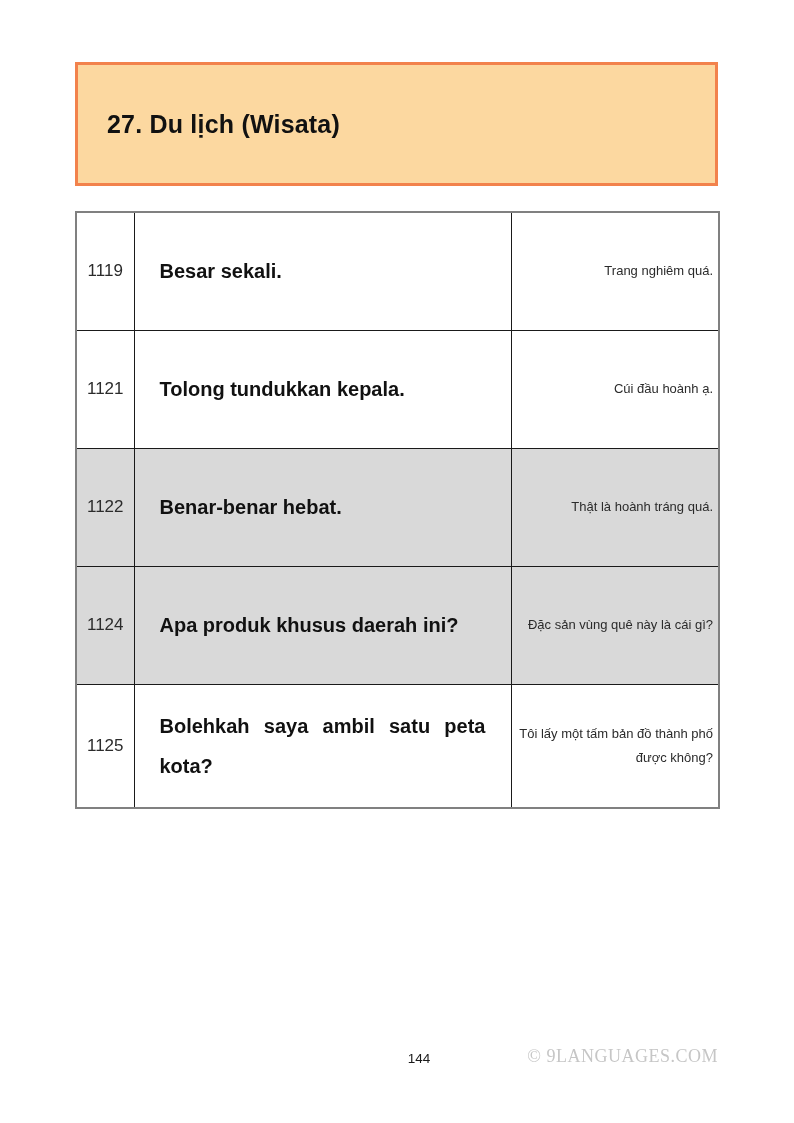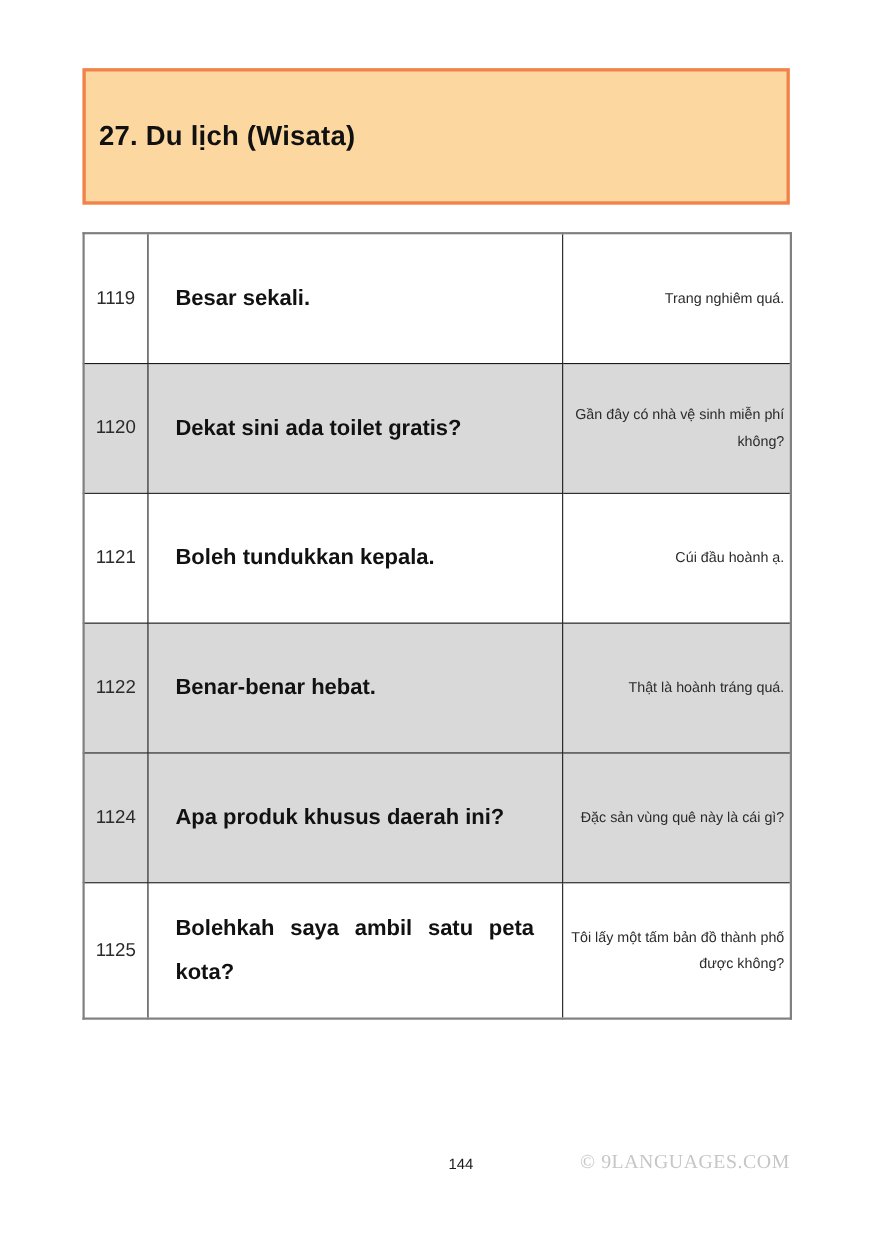--- a/index.html
+++ b/index.html
@@ -13,21 +13,21 @@
   .header-box {
     position: absolute;
     left: 75px; top: 62px;
     width: 643px; height: 124px;
     background: #FCD8A0;
     border: 3px solid #F2824C;
     display: flex;
     align-items: center;
   }
   .header-title {
-    padding-left: 12px;
+    padding-left: 29px;
     font-size: 25px;
     font-weight: 700;
     color: #111;
     letter-spacing: 0.2px;
   }
   table.phrase-table {
     position: absolute;
     left: 75px; top: 211px;
     width: 643px;
     border-collapse: collapse;
@@ -92,28 +92,23 @@
   <div class="header-title">27. Du lịch (Wisata)</div>
 </div>
 
 <table class="phrase-table">
   <tbody>
     <tr>
       <td class="col-num">1119</td>
       <td class="col-phrase">Besar sekali.</td>
       <td class="col-viet">Trang nghiêm quá.</td>
     </tr>
-    <tr class="shaded">
-      <td class="col-num">1120</td>
-      <td class="col-phrase">Dekat sini ada toilet gratis?</td>
-      <td class="col-viet">Gần đây có nhà vệ sinh miễn phí không?</td>
-    </tr>
     <tr>
       <td class="col-num">1121</td>
-      <td class="col-phrase">Boleh tundukkan kepala.</td>
+      <td class="col-phrase">Tolong tundukkan kepala.</td>
       <td class="col-viet">Cúi đầu hoành ạ.</td>
     </tr>
     <tr class="shaded">
       <td class="col-num">1122</td>
       <td class="col-phrase">Benar-benar hebat.</td>
       <td class="col-viet">Thật là hoành tráng quá.</td>
     </tr>
     <tr class="shaded">
       <td class="col-num">1124</td>
       <td class="col-phrase">Apa produk khusus daerah ini?</td>

